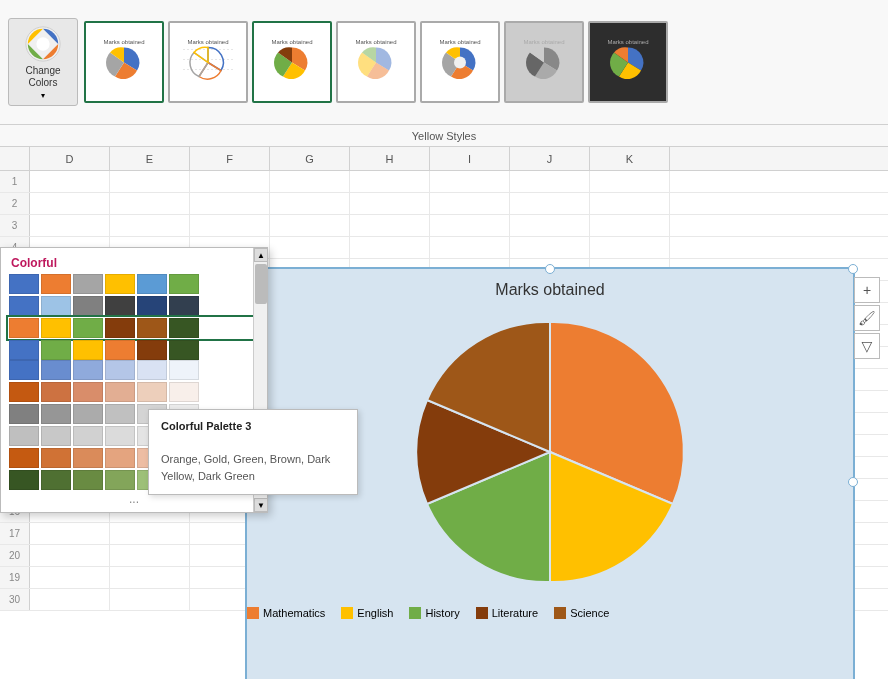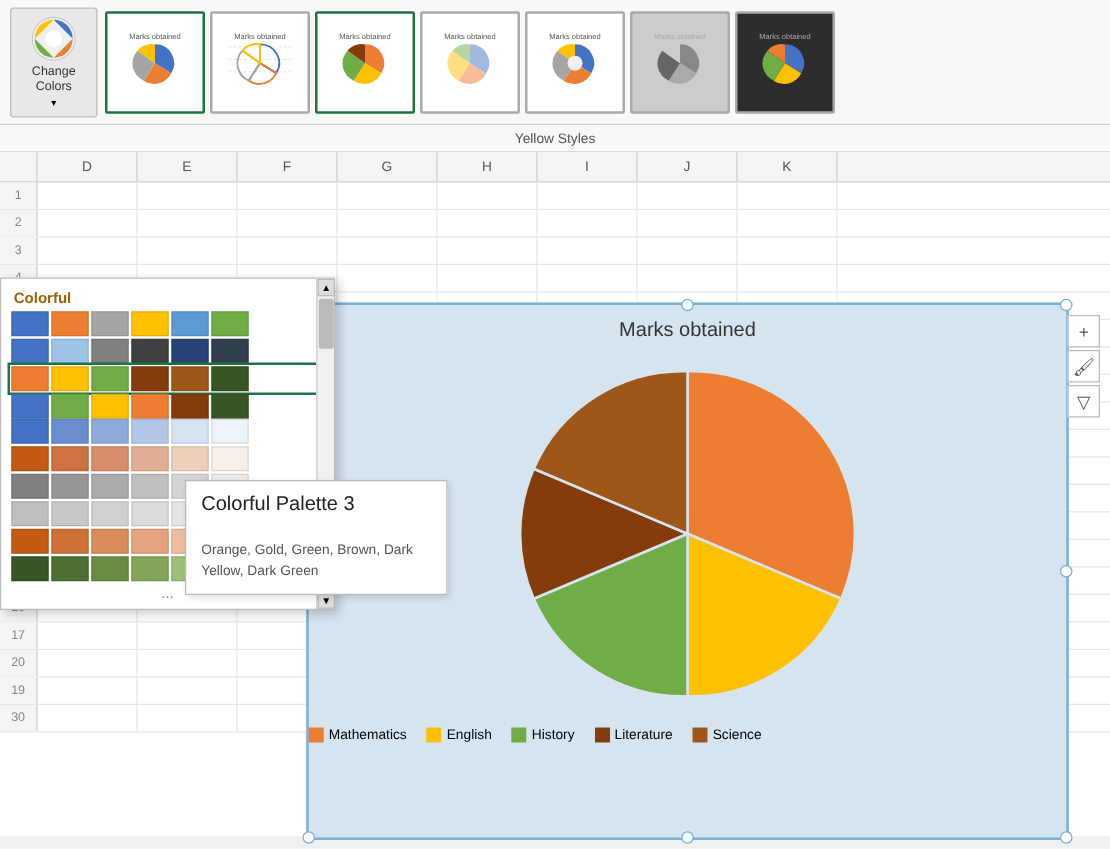--- a/index.html
+++ b/index.html
@@ -4,21 +4,21 @@
   <style>
     * { box-sizing: border-box; margin: 0; padding: 0; }
     body { font-family: 'Segoe UI', Arial, sans-serif; font-size: 12px; background: #f0f0f0; overflow: hidden; width: 888px; height: 679px; }
 
     
     .toolbar {
       display: flex;
       align-items: center;
       background: #f8f8f8;
       border-bottom: 1px solid #d0d0d0;
-      height: 100px;
+      height: 125px;
       padding: 4px 8px;
       gap: 6px;
     }
     .change-colors-btn {
       display: flex;
       flex-direction: column;
       align-items: center;
       justify-content: center;
       width: 70px;
       height: 88px;
@@ -137,21 +137,21 @@
       width: 268px;
       background: #fff;
       border: 1px solid #bbb;
       box-shadow: 3px 3px 8px rgba(0,0,0,0.2);
       z-index: 100;
       padding-bottom: 4px;
     }
     .section-title {
       font-size: 12px;
       font-weight: bold;
-      color: #a16207;
+      color: #be185d;
       padding: 8px 10px 4px;
     }
     .color-grid {
       display: flex;
       flex-direction: column;
       gap: 2px;
       padding: 0 8px;
     }
     .color-row {
       display: flex;
@@ -204,22 +204,22 @@
       top: 262px;
       left: 148px;
       background: #fff;
       border: 1px solid #bbb;
       box-shadow: 2px 2px 6px rgba(0,0,0,0.15);
       padding: 10px 12px;
       width: 210px;
       z-index: 200;
     }
     .tooltip-title {
-      font-size: 16px;
-      font-weight: normal;
+      font-size: 11px;
+      font-weight: bold;
       color: #222;
       margin-bottom: 6px;
     }
     .tooltip-desc {
       font-size: 11px;
       color: #555;
       line-height: 1.5;
       margin-top: 19px;
     }
 

